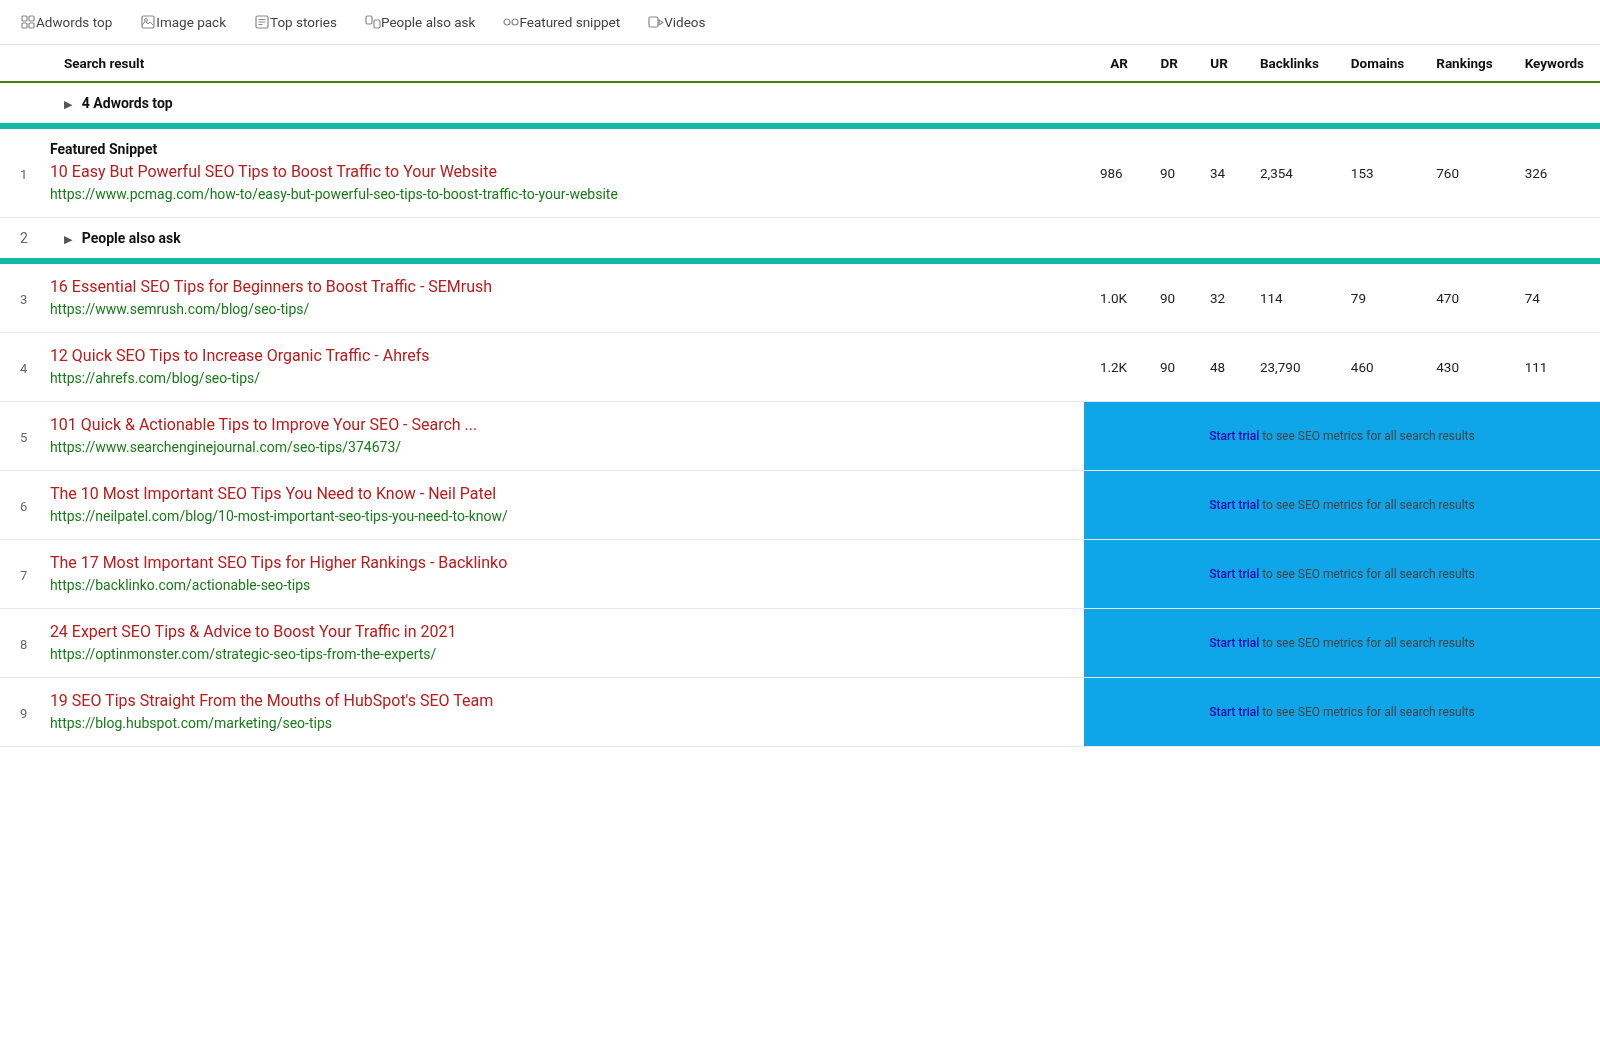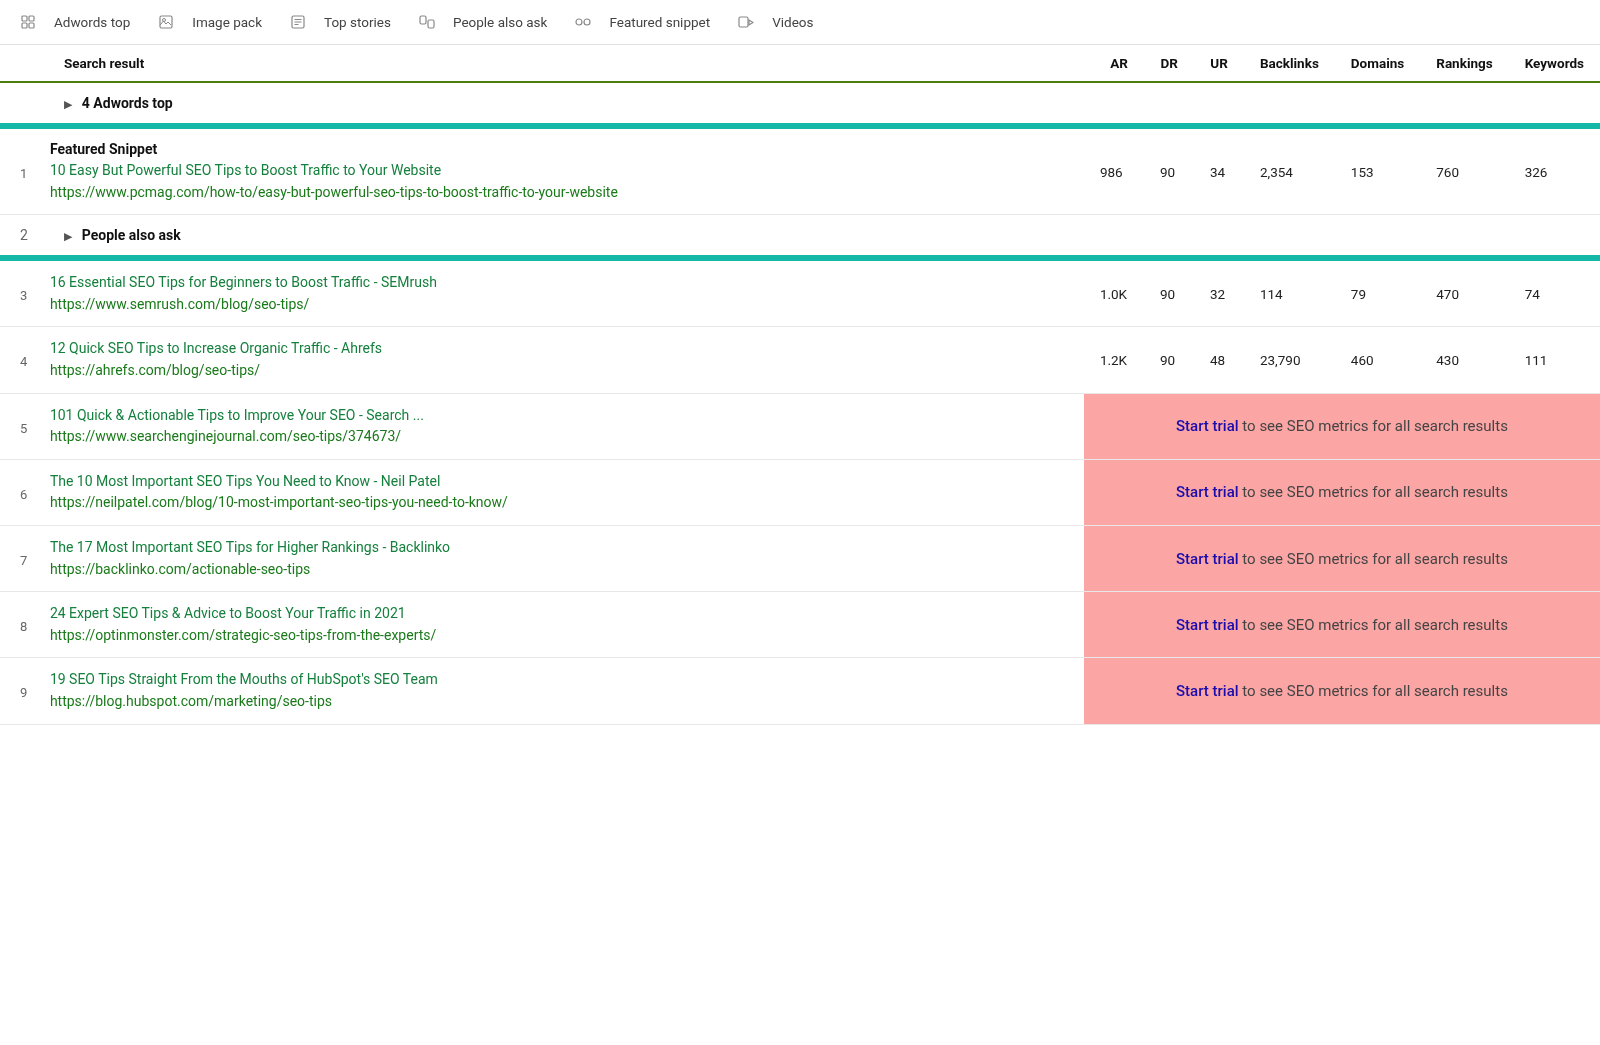--- a/index.html
+++ b/index.html
@@ -16,21 +16,21 @@
       display: flex;
       align-items: center;
       gap: 28px;
       padding: 14px 20px;
       border-bottom: 1px solid #e0e0e0;
       background: #fff;
     }
     .nav-item {
       display: flex;
       align-items: center;
-      gap: 18px;
+      gap: 0;
       font-size: 13.5px;
       color: #444;
       cursor: pointer;
       white-space: nowrap;
     }
     .nav-icon {
       width: 16px;
       height: 16px;
       display: inline-flex;
       align-items: center;
@@ -73,22 +73,22 @@
       padding-top: 14px;
     }
 
     
     td.result-cell {
       padding: 10px 16px 10px 6px;
       vertical-align: top;
     }
 
     .result-title {
-      color: #15803d;
-      font-size: 14px;
+      color: #b91c1c;
+      font-size: 16px;
       text-decoration: none;
       display: block;
       line-height: 1.4;
     }
 
     .result-url {
       color: #1a7a1a;
       font-size: 14px;
       display: block;
       margin-top: 2px;
@@ -138,25 +138,25 @@
       vertical-align: middle;
     }
     .data-row td.result-cell {
       vertical-align: top;
       padding-top: 12px;
       padding-bottom: 12px;
     }
 
     
     .trial-cell {
-      background: #fca5a5;
+      background: #0ea5e9;
       text-align: center;
       padding: 10px 20px;
       color: #444;
-      font-size: 15px;
+      font-size: 12px;
       vertical-align: middle;
     }
     .trial-link {
       color: #1a0dab;
       text-decoration: none;
       font-weight: 500;
     }
 
     .trial-row td {
       border-bottom: 1px solid #e8e8e8;

